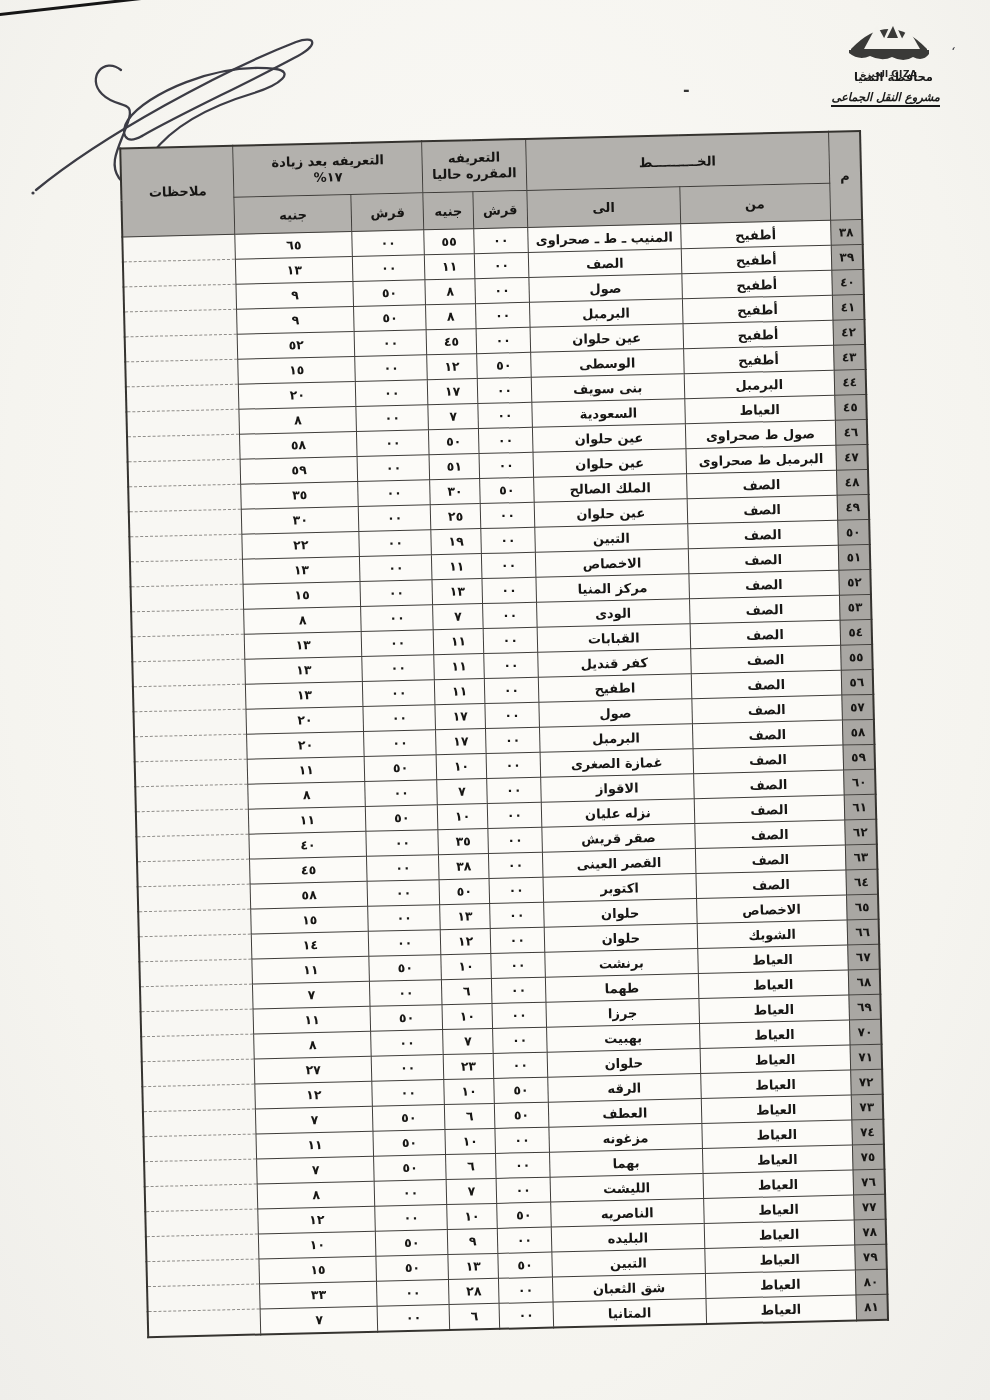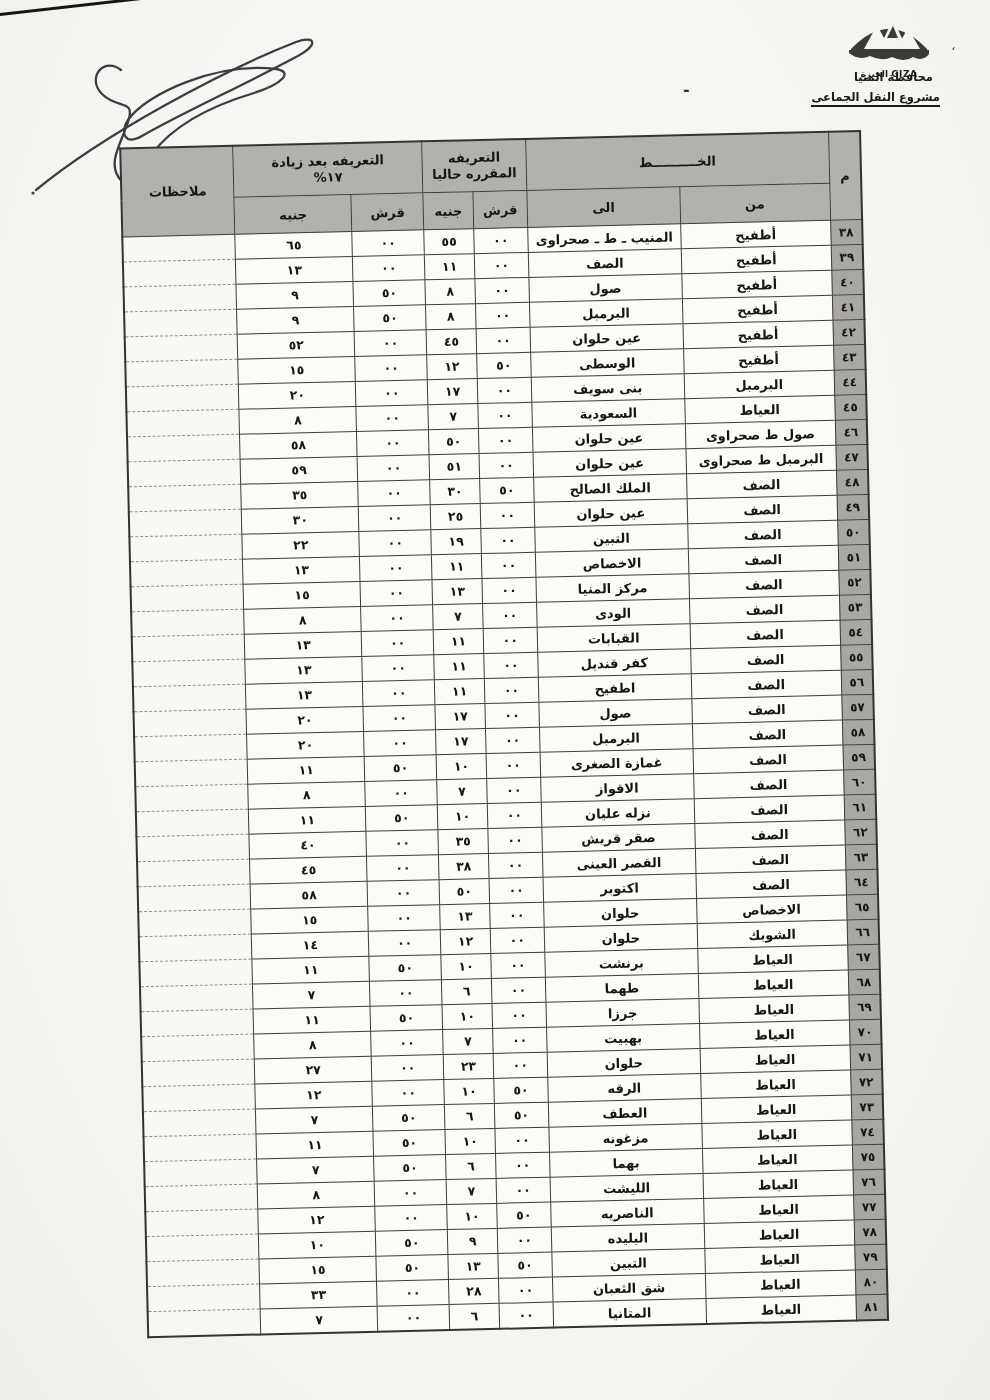--- a/index.html
+++ b/index.html
@@ -17,21 +17,21 @@
   }
   .tick-mark{position:absolute;left:952px;top:38px;font-size:13px;color:#44434a;transform:rotate(12deg);}
   
   .signature{position:absolute;left:24px;top:12px;}
   
   .logo-block{position:absolute;left:843px;top:8px;width:92px;text-align:center;}
   .logo-caption{font-size:9px;font-weight:bold;letter-spacing:.5px;color:#222;margin-top:1px;}
   .gov-name{position:absolute;top:70px;right:57px;font-size:11.5px;font-weight:bold;color:#1a1a1a;}
   .project-name{
     position:absolute;top:90px;right:50px;font-size:11.5px;font-weight:bold;color:#1a1a1a;
-    border-bottom:2px solid #1a1a1a;padding-bottom:1px;
+    border-bottom:2px solid #1a1a1a;padding-bottom:1px;font-style:italic;
   }
   .page-dash{position:absolute;left:683px;top:80px;font-size:16px;font-weight:bold;color:#333;}
   
   .table-wrap{
     position:absolute;left:119px;top:130px;width:742px;
     transform:rotate(-1.35deg);transform-origin:top right;
   }
   table.fare{
     width:742px;border-collapse:collapse;direction:rtl;
     font-family:"DejaVu Sans", sans-serif;

